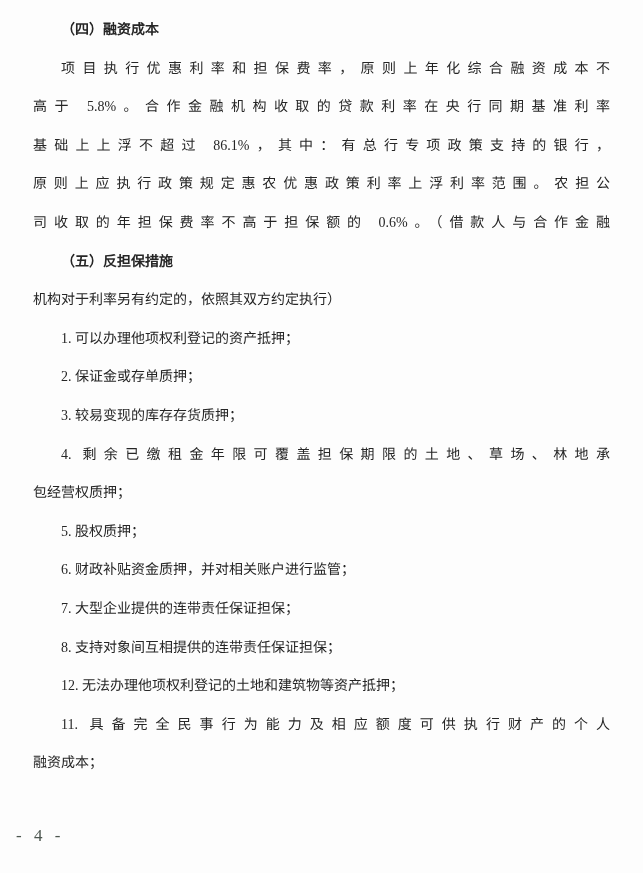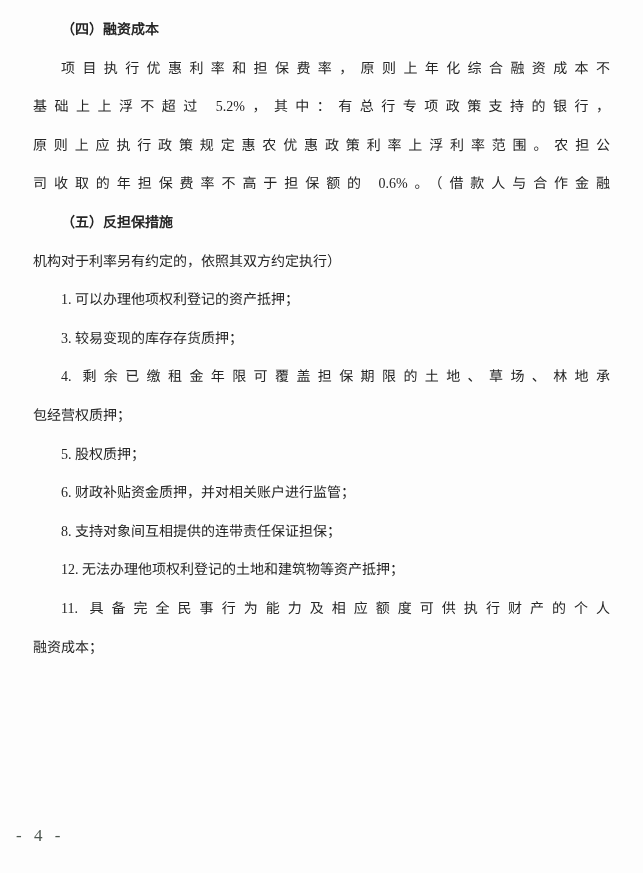--- a/index.html
+++ b/index.html
@@ -53,33 +53,36 @@
 </style>
 </head>
 <body style="background: rgb(253, 253, 253);">
 
 <div class="page" style="color: rgb(38, 38, 38);">
   <div class="content">
 
     <div class="line bold indent">（四）融资成本</div>
 
     <div class="line indent just">项目执行优惠利率和担保费率，原则上年化综合融资成本不</div>
-    <div class="line just">基础上上浮不超过 5.2%，其中：有总行专项政策支持的银行，</div>
+    <div class="line just">高于 5.8%。合作金融机构收取的贷款利率在央行同期基准利率</div>
+    <div class="line just">基础上上浮不超过 86.1%，其中：有总行专项政策支持的银行，</div>
     <div class="line just">原则上应执行政策规定惠农优惠政策利率上浮利率范围。农担公</div>
     <div class="line just">司收取的年担保费率不高于担保额的 0.6%。（借款人与合作金融</div>
     <div class="line bold indent">（五）反担保措施</div>
 
     <div class="line">机构对于利率另有约定的，依照其双方约定执行）</div>
 
     <div class="line indent">1. 可以办理他项权利登记的资产抵押；</div>
+    <div class="line indent">2. 保证金或存单质押；</div>
     <div class="line indent">3. 较易变现的库存存货质押；</div>
     <div class="line indent just">4. 剩余已缴租金年限可覆盖担保期限的土地、草场、林地承</div>
     <div class="line">包经营权质押；</div>
     <div class="line indent">5. 股权质押；</div>
     <div class="line indent">6. 财政补贴资金质押，并对相关账户进行监管；</div>
+    <div class="line indent">7. 大型企业提供的连带责任保证担保；</div>
     <div class="line indent">8. 支持对象间互相提供的连带责任保证担保；</div>
     <div class="line indent">12. 无法办理他项权利登记的土地和建筑物等资产抵押；</div>
     <div class="line indent just">11. 具备完全民事行为能力及相应额度可供执行财产的个人</div>
     <div class="line">融资成本；</div>
 
   </div>
 
   <div class="footer" style="color: rgb(76, 86, 79);">- 4 -</div>
 </div>
 

